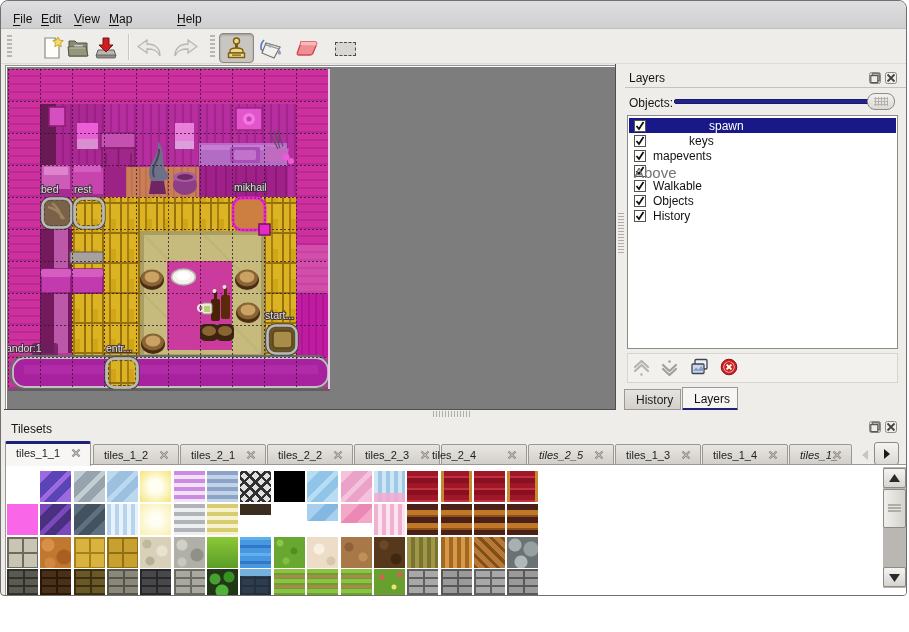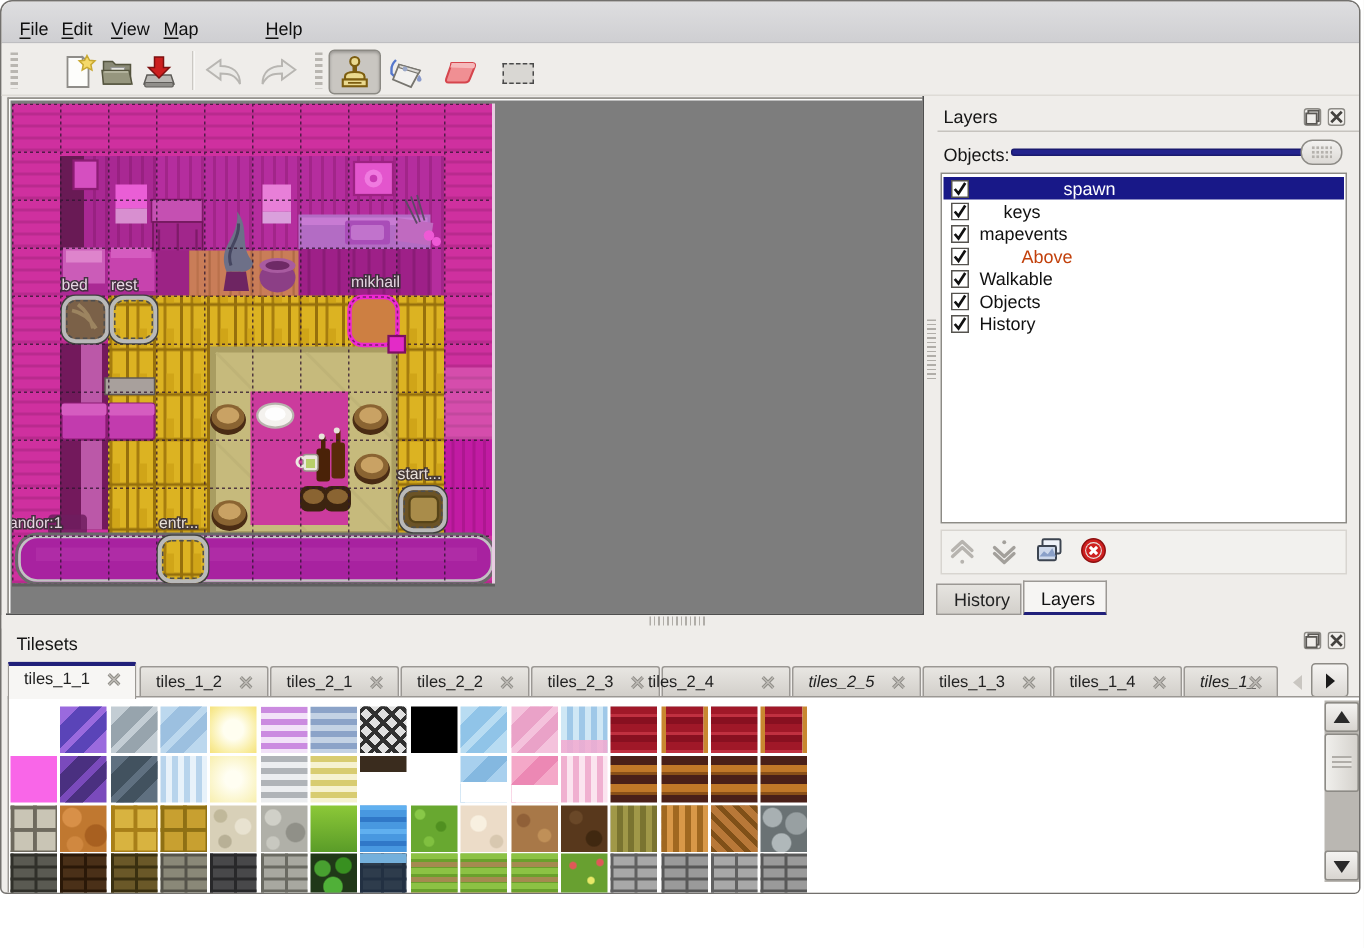--- a/index.html
+++ b/index.html
@@ -233,31 +233,31 @@
 <div class="abs" style="left:628px;top:117px;width:267px;height:15px;background:#181888;"></div>
 <svg class="abs" style="left:633px;top:118.5px" width="12" height="12" viewBox="0 0 12 12">
       <rect x="0.5" y="0.5" width="11" height="11" fill="#ffffff" stroke="#55534f"></rect>
       <path d="M2.5 6 L5 9 L9.5 2" fill="none" stroke="#111" stroke-width="1.8"></path>
     </svg>
 <div class="abs" style="left:672px;top:118px;font-size:12px;color:#ffffff;margin-left:36px;">spawn</div>
 <svg class="abs" style="left:633px;top:133.5px" width="12" height="12" viewBox="0 0 12 12">
       <rect x="0.5" y="0.5" width="11" height="11" fill="#ffffff" stroke="#55534f"></rect>
       <path d="M2.5 6 L5 9 L9.5 2" fill="none" stroke="#111" stroke-width="1.8"></path>
     </svg>
-<div class="abs" style="left:668px;top:133px;font-size:12px;color:#111111;">keys</div>
+<div class="abs" style="left:688px;top:133px;font-size:12px;color:#111111;">keys</div>
 <svg class="abs" style="left:633px;top:148.5px" width="12" height="12" viewBox="0 0 12 12">
       <rect x="0.5" y="0.5" width="11" height="11" fill="#ffffff" stroke="#55534f"></rect>
       <path d="M2.5 6 L5 9 L9.5 2" fill="none" stroke="#111" stroke-width="1.8"></path>
     </svg>
 <div class="abs" style="left:652px;top:148px;font-size:12px;color:#111111;">mapevents</div>
 <svg class="abs" style="left:633px;top:163.5px" width="12" height="12" viewBox="0 0 12 12">
       <rect x="0.5" y="0.5" width="11" height="11" fill="#ffffff" stroke="#55534f"></rect>
       <path d="M2.5 6 L5 9 L9.5 2" fill="none" stroke="#111" stroke-width="1.8"></path>
     </svg>
-<div class="abs" style="left:680px;top:163px;font-size:12px;color:#c2410c;">Above</div>
+<div class="abs" style="left:633px;top:163px;font-size:15px;color:#737373;">Above</div>
 <svg class="abs" style="left:633px;top:178.5px" width="12" height="12" viewBox="0 0 12 12">
       <rect x="0.5" y="0.5" width="11" height="11" fill="#ffffff" stroke="#55534f"></rect>
       <path d="M2.5 6 L5 9 L9.5 2" fill="none" stroke="#111" stroke-width="1.8"></path>
     </svg>
 <div class="abs" style="left:652px;top:178px;font-size:12px;color:#111111;">Walkable</div>
 <svg class="abs" style="left:633px;top:193.5px" width="12" height="12" viewBox="0 0 12 12">
       <rect x="0.5" y="0.5" width="11" height="11" fill="#ffffff" stroke="#55534f"></rect>
       <path d="M2.5 6 L5 9 L9.5 2" fill="none" stroke="#111" stroke-width="1.8"></path>
     </svg>
 <div class="abs" style="left:652px;top:193px;font-size:12px;color:#111111;">Objects</div>

